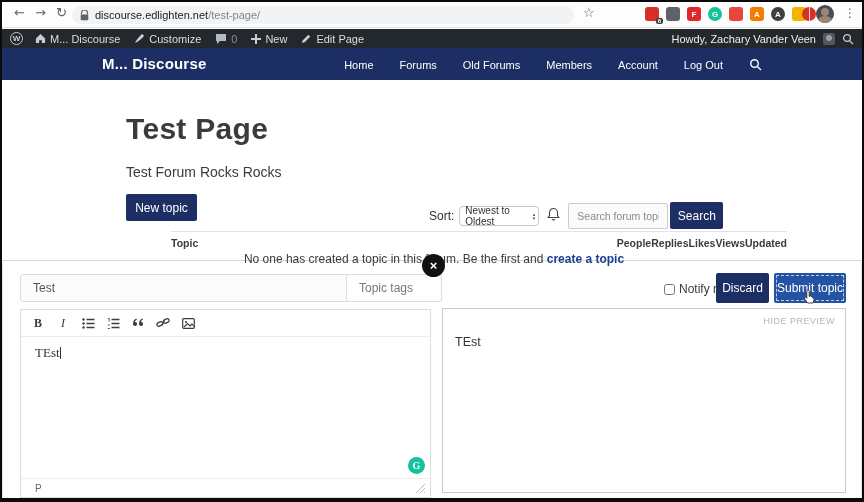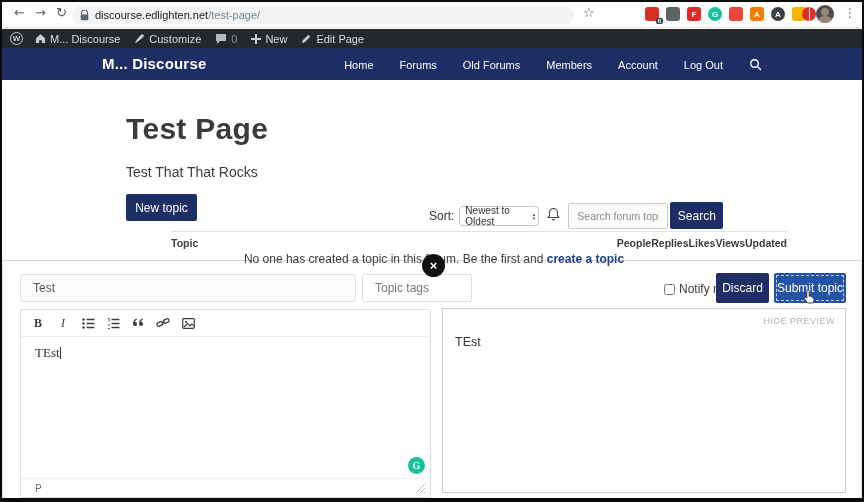--- a/index.html
+++ b/index.html
@@ -52,21 +52,21 @@
   .searchbox::placeholder { color:#8a8a8a; }
   .search-btn { width:53px; height:27px; margin-left:2px; }
   .thead { position:absolute; left:124px; top:229px; width:616px; border-top:1px solid #e2e2e2; height:22px; display:flex; align-items:center; font-size:10.5px; font-weight:bold; color:#3b3b3b;margin-left:45px; }
   .thead .cols { margin-left:auto; display:flex; gap:0; }
   .empty-msg { position:absolute; left:124px; top:250px; width:616px; text-align:center; font-size:12px; color:#3b3b3b; z-index:6; }
   .empty-msg a { color:#1c3f94; text-decoration:none; font-weight:bold; }
   
   .composer { position:absolute; left:0; top:258px; width:100%; height:244px; background:#fff; border-top:1px solid #d7d7d7; border-left:1px solid #e5e5e5; border-right:1px solid #e5e5e5; }
   .close-x { position:absolute; left:420px; top:252px; width:23px; height:23px; border-radius:50%; background:#111; color:#fff; z-index:7; display:flex; align-items:center; justify-content:center; font-size:13px; font-weight:bold; border:none; }
   .title-input { position:absolute; left:18px; top:272px; width:336px; height:28px; border:1px solid #ddd; border-radius:3px; background:#fcfcfc; font-size:12px; color:#555; padding:0 12px; font-family:inherit; }
-  .tags-input { position:absolute; left:360px; top:272px; width:110px; height:28px; border:1px solid #ddd; border-radius:3px; background:#fff; font-size:12px; color:#555; padding:0 12px; font-family:inherit; }
+  .tags-input { position:absolute; left:344px; top:272px; width:96px; height:28px; border:1px solid #ddd; border-radius:3px; background:#fff; font-size:12px; color:#555; padding:0 12px; font-family:inherit; }
   .tags-input::placeholder, .title-input::placeholder { color:#777; }
   .notify { position:absolute; left:662px; top:280px; display:flex; align-items:center; gap:4px; font-size:12px; color:#3b3b3b; }
   .notify input { width:11px; height:11px; }
   .discard-btn { position:absolute; left:714px; top:271px; width:53px; height:30px; }
   .submit-btn { position:absolute; left:772px; top:271px; width:72px; height:30px; background:#2553a4; outline:1px dashed #bcd0ee; outline-offset:-3px; }
   .cursor-hand { position:absolute; left:801px; top:287px; z-index:9; }
   
   .editor { position:absolute; left:18px; top:307px; width:411px; height:189px; border:1px solid #ddd; background:#fff; }
   .ed-toolbar { height:27px; border-bottom:1px solid #ececec; display:flex; align-items:center; gap:7px; padding:0 6px 0 8px; }
   .ed-toolbar .tbtn { width:18px; height:18px; display:flex; align-items:center; justify-content:center; color:#3d3d3d; background:none; border:none; }
@@ -141,40 +141,48 @@
           <path d="M4 0h2v4h4v2H6v4H4V6H0V4h4z" fill="#c9ccd0"></path>
         </svg>
       <span>New</span>
     </span>
     <span class="item">
       <svg width="11" height="11" viewBox="0 0 12 12">
           <path d="M1 11 L2 8 L8 2 L10 4 L4 10 Z" fill="#c9ccd0"></path>
         </svg>
       <span>Edit Page</span>
     </span>
+    <span class="right">
+      <span>Howdy, Zachary Vander Veen</span>
+      <span class="mini-avatar"></span>
+      <svg width="12" height="12" viewBox="0 0 12 12">
+          <circle cx="5" cy="5" r="3.4" fill="none" stroke="#c9ccd0" stroke-width="1.3"></circle>
+          <path d="M7.6 7.6 L11 11" stroke="#c9ccd0" stroke-width="1.3"></path>
+        </svg>
+    </span>
   </div>
 
   <div class="sitenav">
     <span class="logo">M... Discourse</span>
     <div class="menu">
       <span>Home</span>
       <span>Forums</span>
       <span>Old Forums</span>
       <span>Members</span>
       <span>Account</span>
       <span>Log Out</span>
       <svg width="13" height="13" viewBox="0 0 13 13">
           <circle cx="5.5" cy="5.5" r="3.8" fill="none" stroke="#fff" stroke-width="1.4"></circle>
           <path d="M8.4 8.4 L12 12" stroke="#fff" stroke-width="1.4"></path>
         </svg>
     </div>
   </div>
 
   <h1 class="page-title">Test Page</h1>
-  <div class="page-sub">Test That That Rocks</div>
+  <div class="page-sub">Test Forum Rocks Rocks</div>
 
   <button class="btn new-topic">New topic</button>
 
   <div class="sortbar">
     <span class="lbl">Sort:</span>
     <div class="select">
       <span>Newest to Oldest</span>
       <span class="arrows">
           <span>▴</span>
           <span>▾</span>

